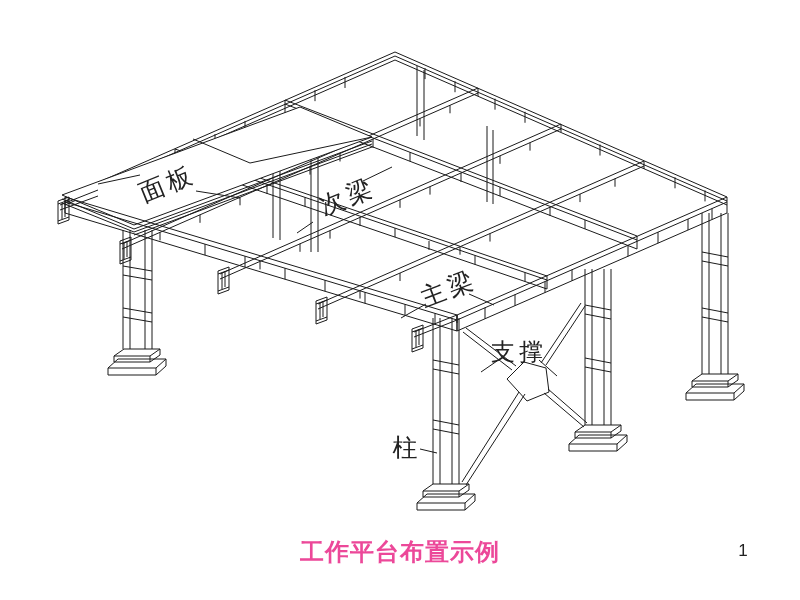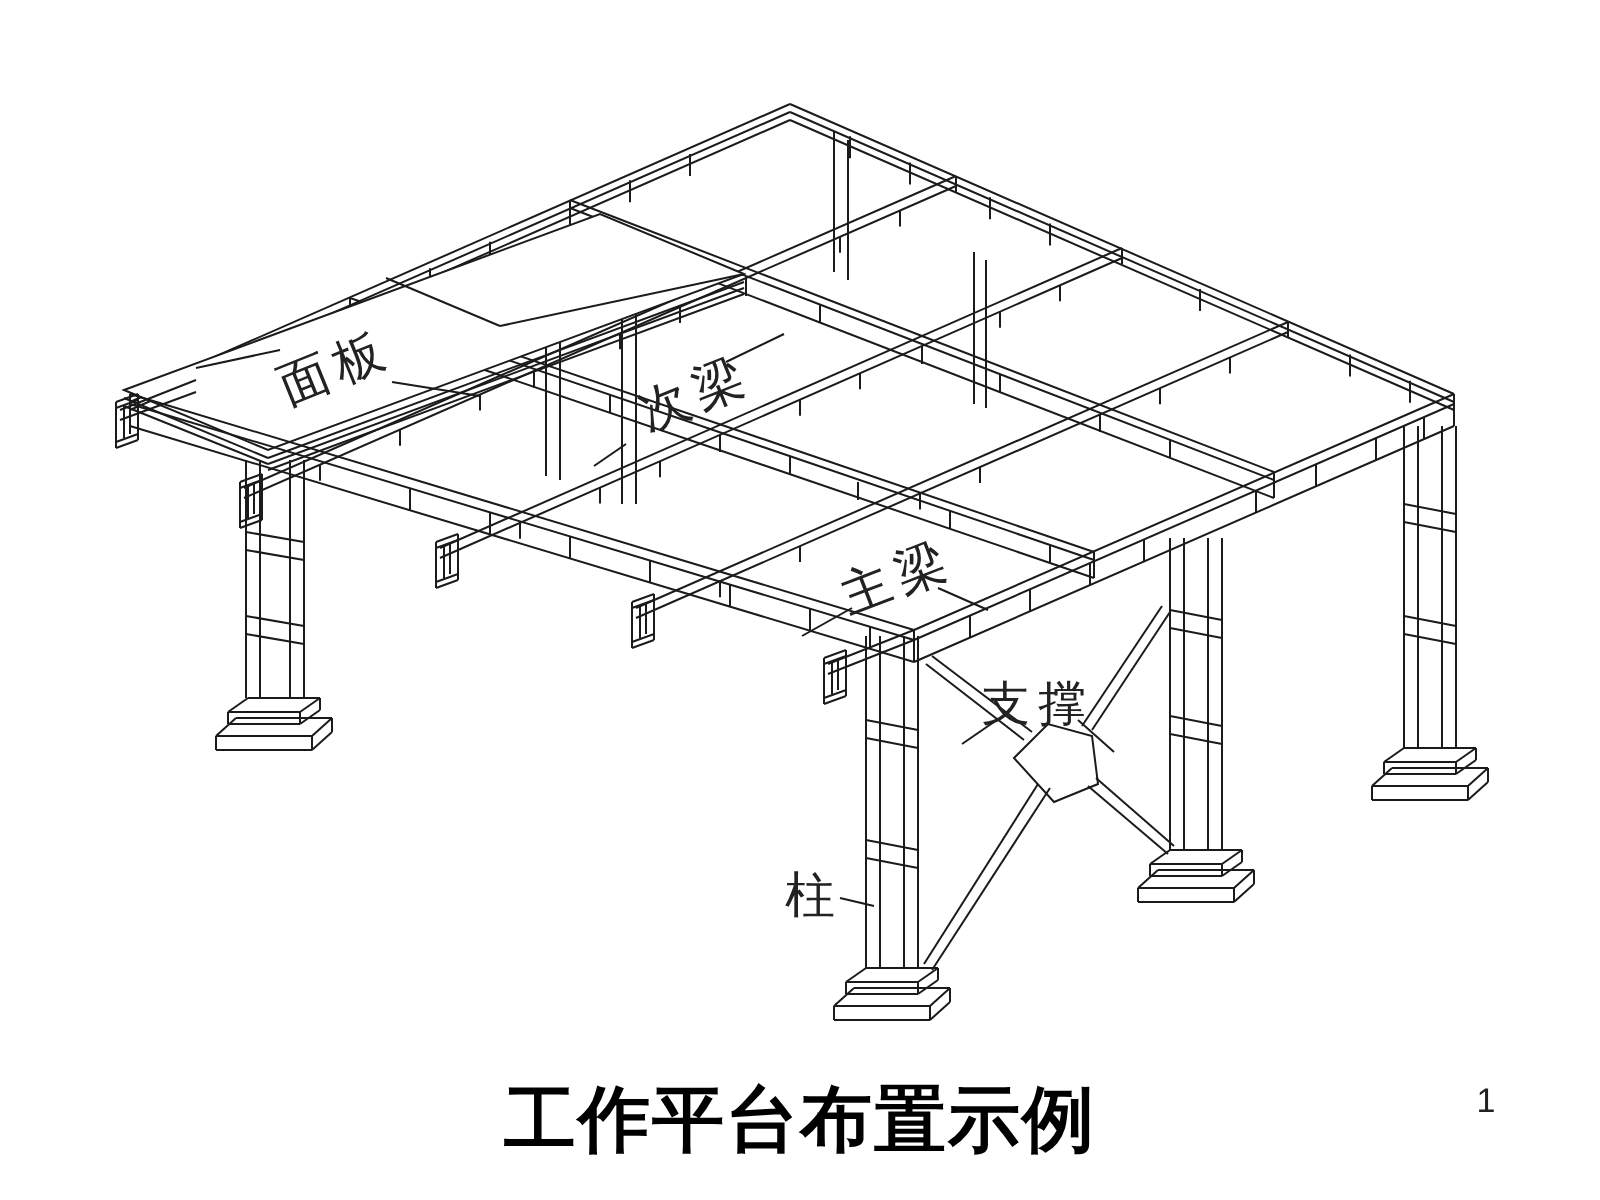--- a/index.html
+++ b/index.html
@@ -15,21 +15,21 @@
   }
   svg .fillwhite{fill:#ffffff;}
   .dlabel{
     font-family:"Liberation Sans","DejaVu Sans",sans-serif;
     font-size:25px;fill:#222222;letter-spacing:4px;
   }
   .dlabel.small{font-size:24px;}
   #slide-title{
     position:absolute;left:0;right:0;top:536px;text-align:center;
     font-family:"Liberation Serif","DejaVu Serif",serif;
-    font-weight:bold;font-size:36px;letter-spacing:1px;color:#000000;
+    font-weight:bold;font-size:24px;letter-spacing:1px;color:#ec4899;
   }
   #page-number{
     position:absolute;left:728px;top:541px;width:30px;text-align:center;
     font-family:"Liberation Sans","DejaVu Sans",sans-serif;
     font-size:17px;color:#222222;
   }
 </style>
 </head>
 <body>
 

